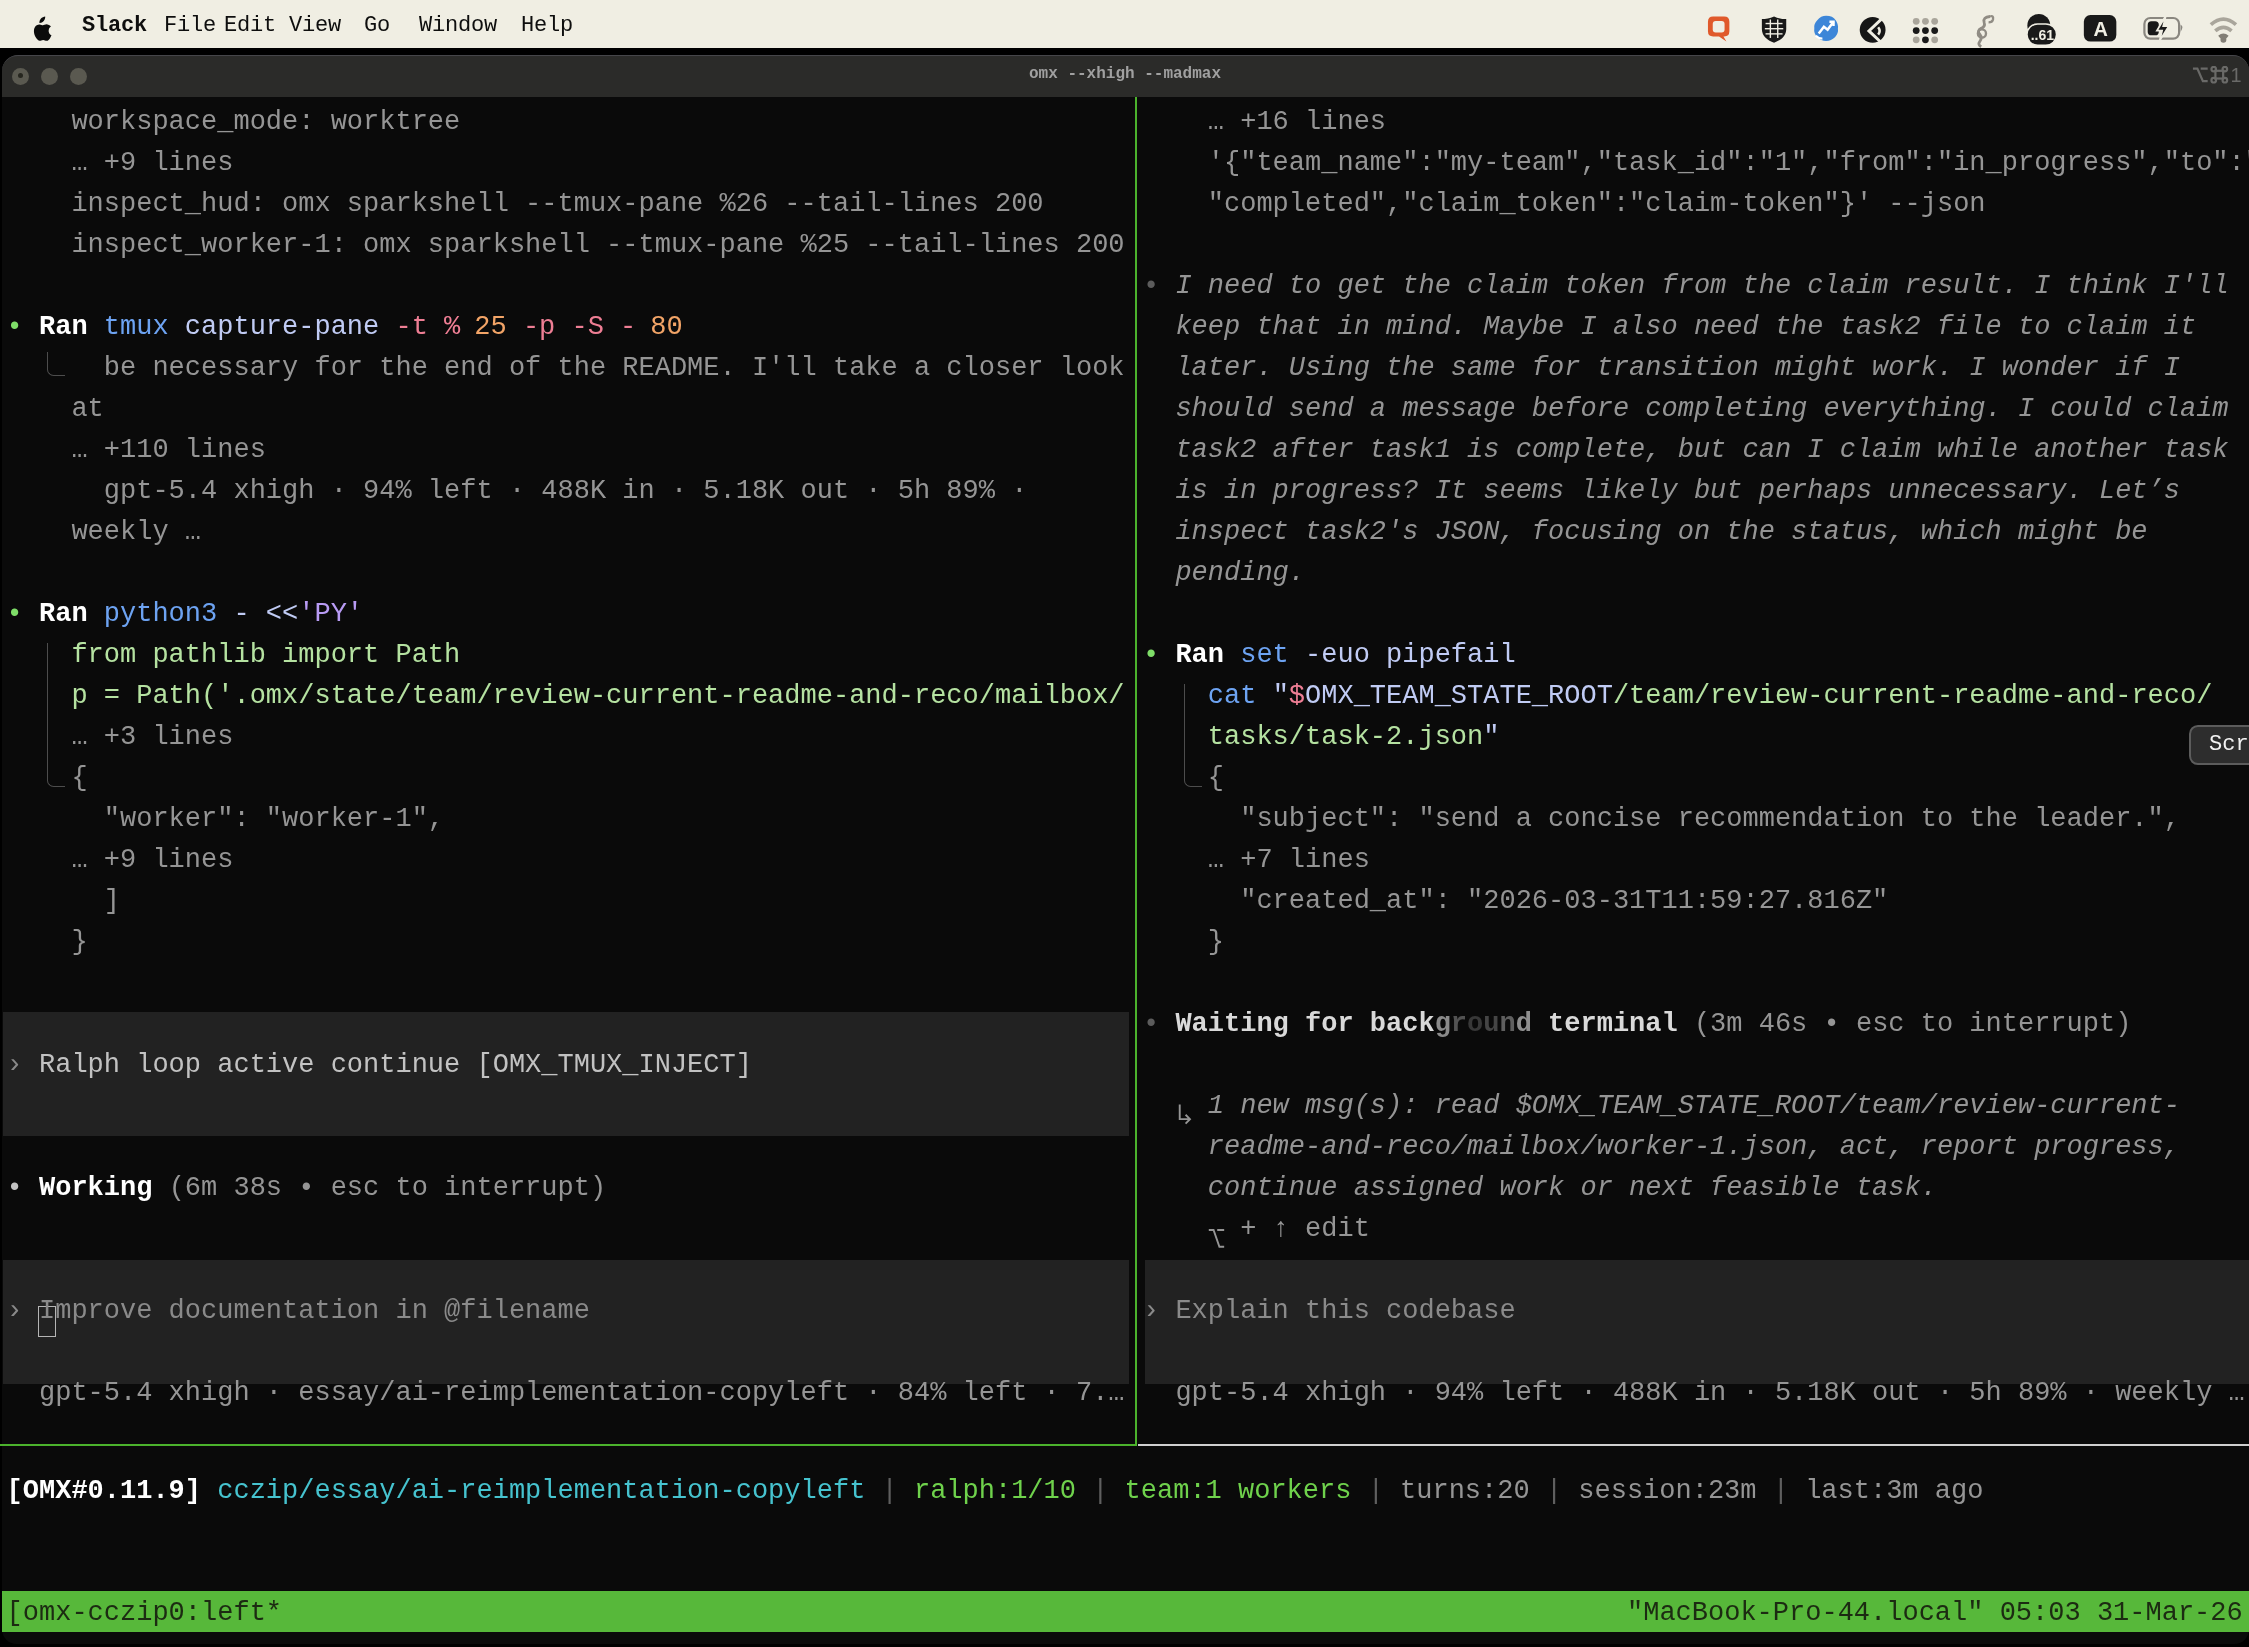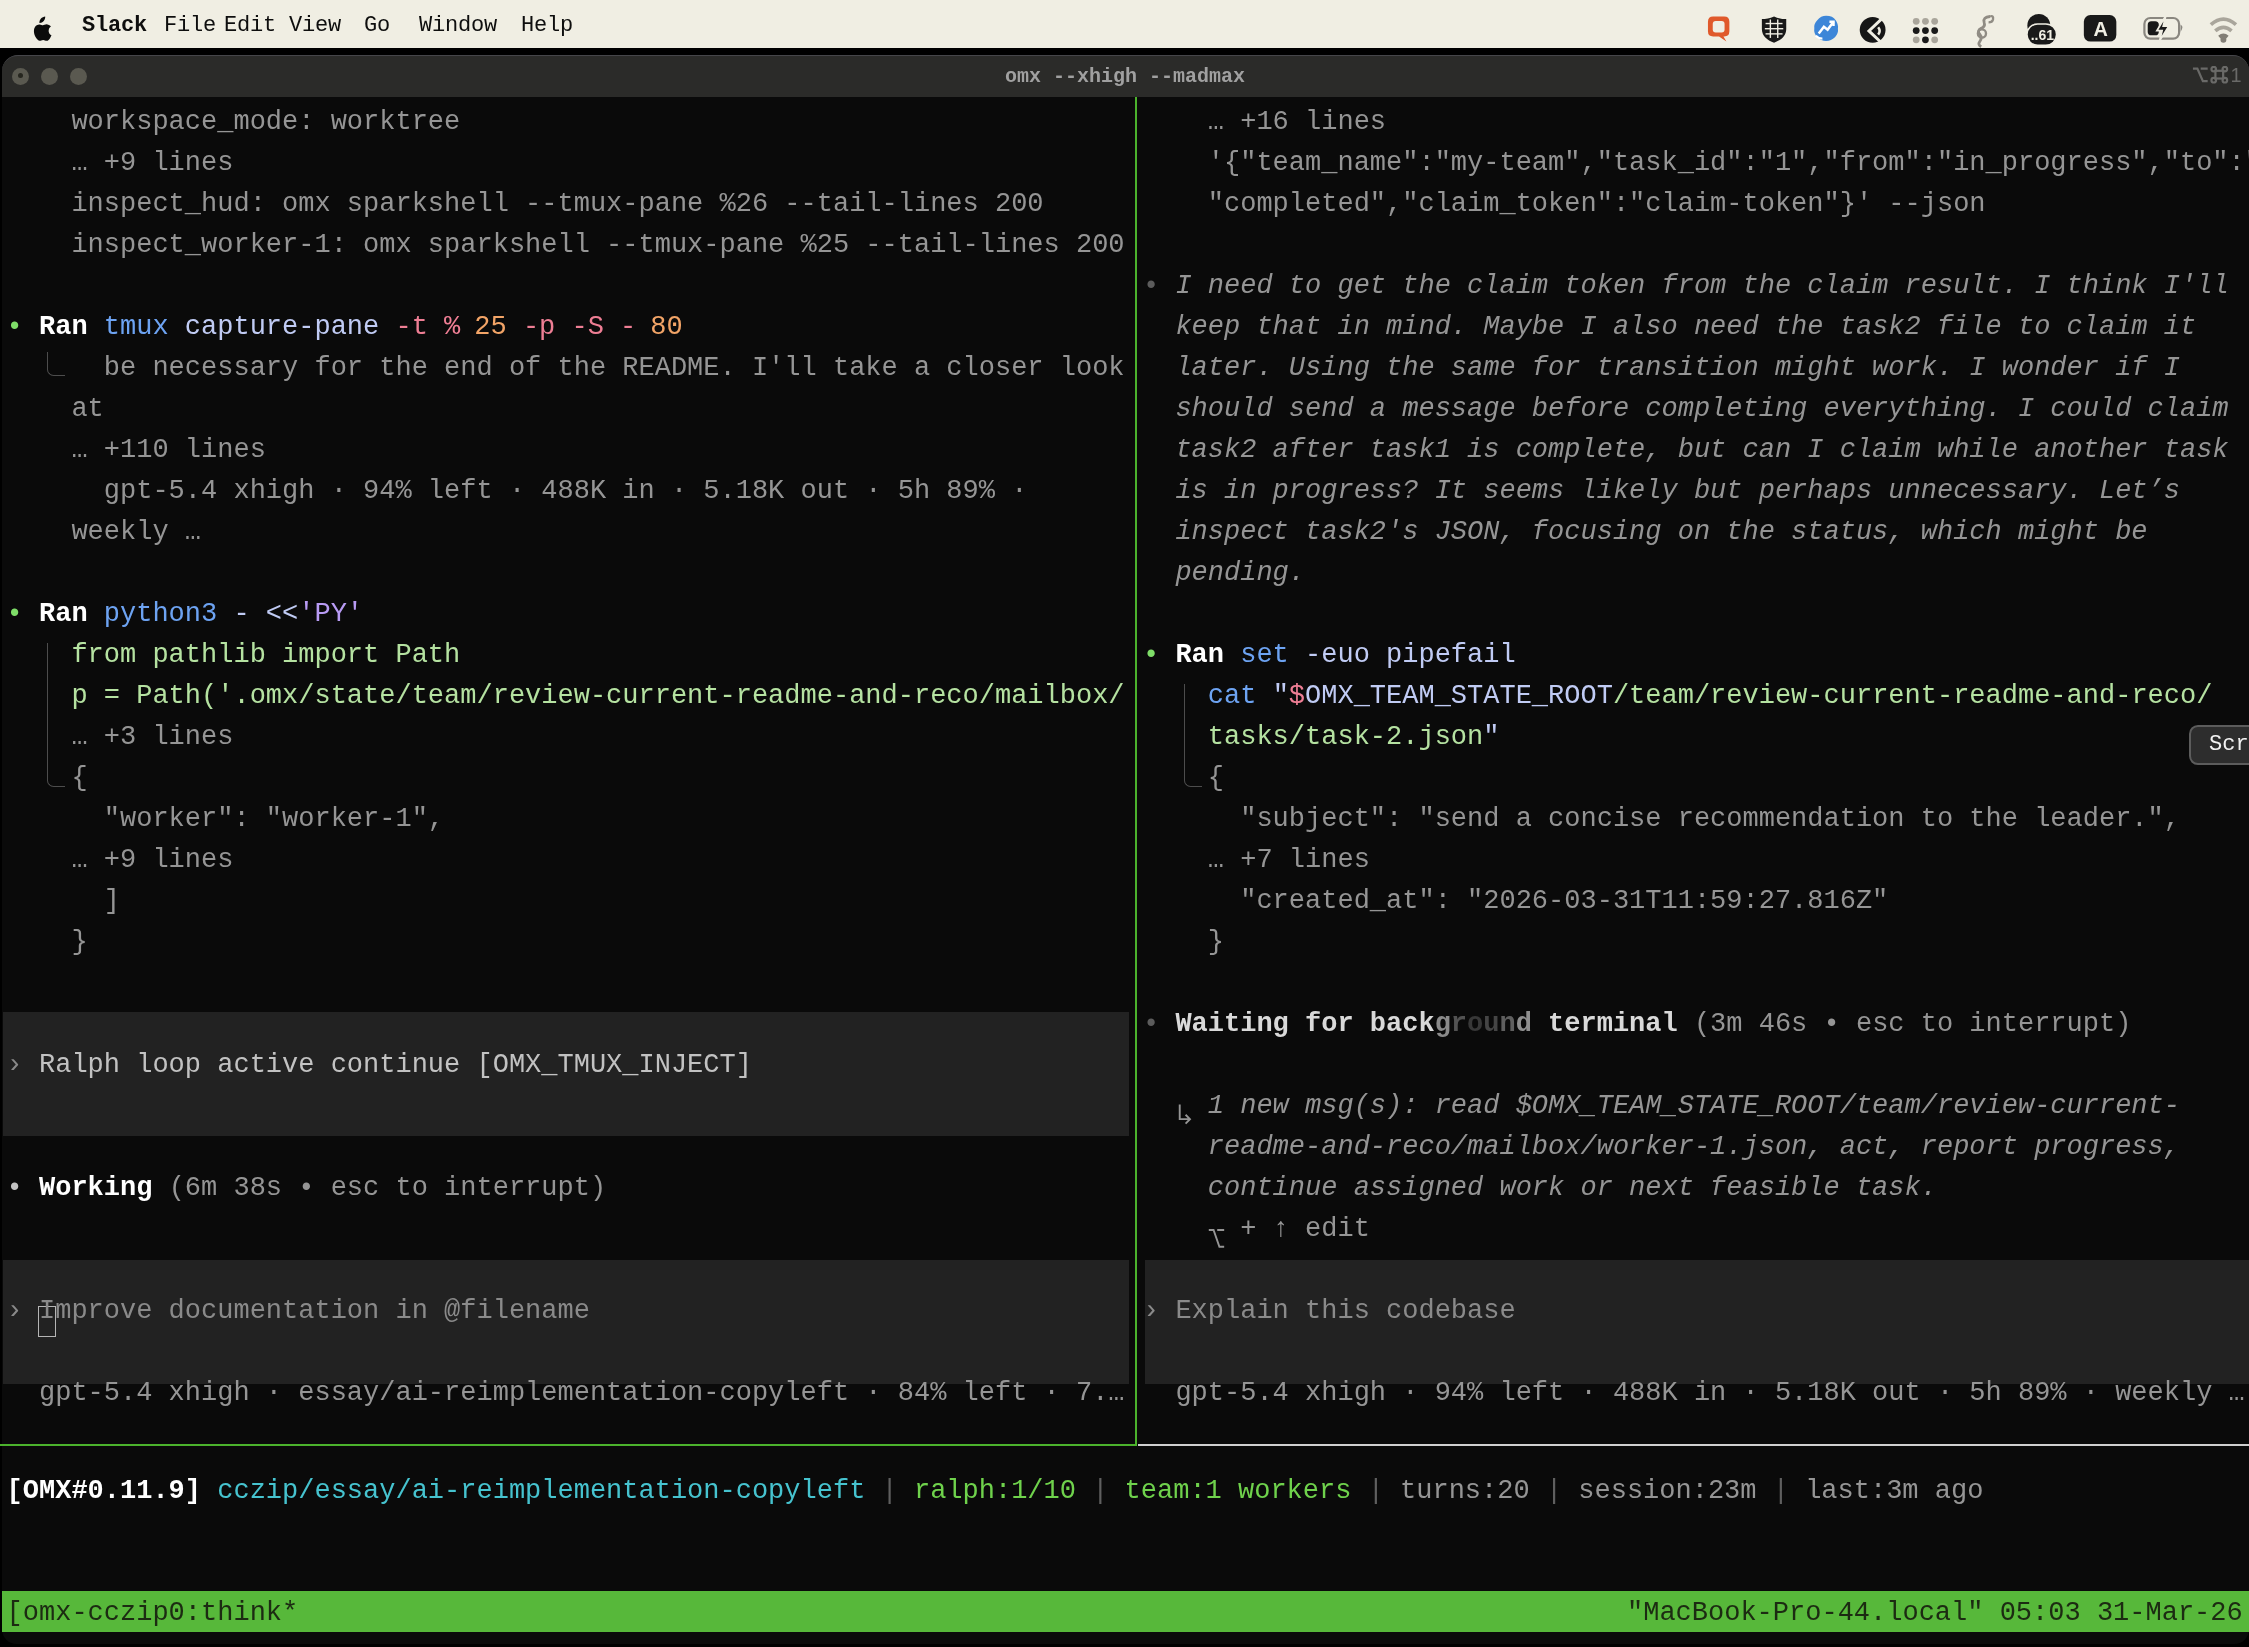--- a/index.html
+++ b/index.html
@@ -118,21 +118,21 @@
     <circle cx="19" cy="29.5" r="4" fill="#827e75"></circle>
   </g>
 </svg>
 
 <div class="abs" style="left:1.5px;top:55px;width:2247px;height:1589px;background:#0a0a0a;border-radius:16px 16px 14.8px 14.8px;"></div>
 <div class="abs" style="left:1.5px;top:55px;width:2247px;height:42px;background:#2b2b29;border-radius:16px 16px 0 0;border-top:1.1px solid #46464a;"></div>
 <div class="abs" style="left:12px;top:68px;width:17px;height:17px;border-radius:50%;background:#5a5950;"></div>
 <div class="abs" style="left:18px;top:73px;width:5.2px;height:5.2px;border-radius:50%;background:#26261f;"></div>
 <div class="abs" style="left:41px;top:68px;width:17px;height:17px;border-radius:50%;background:#5a5950;"></div>
 <div class="abs" style="left:70px;top:68px;width:17px;height:17px;border-radius:50%;background:#5a5950;"></div>
-<div class="abs sans" style="left:0;top:65px;width:2250px;text-align:center;color:#a0a0a0;font-size:20px;font-weight:bold;">omx --xhigh --madmax</div>
+<div class="abs sans" style="left:0;top:65px;width:2250px;text-align:center;color:#a0a0a0;font-size:16px;font-weight:bold;">omx --xhigh --madmax</div>
 <svg class="abs" style="left:2192px;top:66px" width="52" height="17.7" viewBox="0 0 70 24">
   <g stroke="#6a6a68" stroke-width="3" fill="none">
     <path d="M1 3.5 L7 3.5 L14.5 20.5 L21 20.5 M11.5 3.5 L21 3.5"></path>
     <g transform="translate(26,0)">
       <rect x="5.5" y="6.5" width="10.5" height="10.5"></rect>
       <circle cx="3.2" cy="4.2" r="3.1"></circle>
         <circle cx="18.3" cy="4.2" r="3.1"></circle>
       <circle cx="3.2" cy="19.3" r="3.1"></circle>
         <circle cx="18.3" cy="19.3" r="3.1"></circle>
     </g>
@@ -214,17 +214,17 @@
 
 <span class="g">  gpt-5.4 xhigh · 94% left · 488K in · 5.18K out · 5h 89% · weekly …</span></pre>
 <svg class="abs" style="left:1176px;top:1095px" width="17.7" height="41" viewBox="0 0 24 56">
 <path d="M5 13 L5 33 L18 33 M13 27 L19 33 L13 39" stroke="#959595" stroke-width="2.6" fill="none"></path>
   </svg>
 <svg class="abs" style="left:1208px;top:1219px" width="17.7" height="41" viewBox="0 0 24 56">
 <path d="M1 15 L7.5 15 L15.5 38 L22 38 M12.5 15 L22 15" stroke="#959595" stroke-width="2.6" fill="none"></path>
   </svg>
 <pre class="term" style="left:6.6px;top:1471px;"><span class="w" style="font-weight:bold;">[OMX#0.11.9]</span> <span class="cy">cczip/essay/ai-reimplementation-copyleft</span> <span class="sep">|</span> <span class="sg">ralph:1/10</span> <span class="sep">|</span> <span class="sg">team:1 workers</span> <span class="sep">|</span> <span class="g">turns:20</span> <span class="sep">|</span> <span class="g">session:23m</span> <span class="sep">|</span> <span class="g">last:3m ago</span></pre>
 <div class="abs" style="left:1.5px;top:1591px;width:2247px;height:41px;background:#57b83a;"></div>
-<pre class="term" style="left:6.6px;top:1593px;color:#1c2b12;">[omx-cczip0:think*</pre>
+<pre class="term" style="left:6.6px;top:1593px;color:#1c2b12;">[omx-cczip0:left*</pre>
 <pre class="term" style="left:1627px;top:1593px;color:#1c2b12;">"MacBook-Pro-44.local" 05:03 31-Mar-26</pre>
 <div class="abs" style="left:2189px;top:725px;width:81px;height:40px;background:#2d2d2d;border:2.2px solid #5c5c5c;border-radius:8.9px;"></div>
 <div class="abs sans" style="left:2209px;top:732px;color:#f2f2f2;font-size:22px;">Scre</div>
 
 
 </body></html>

